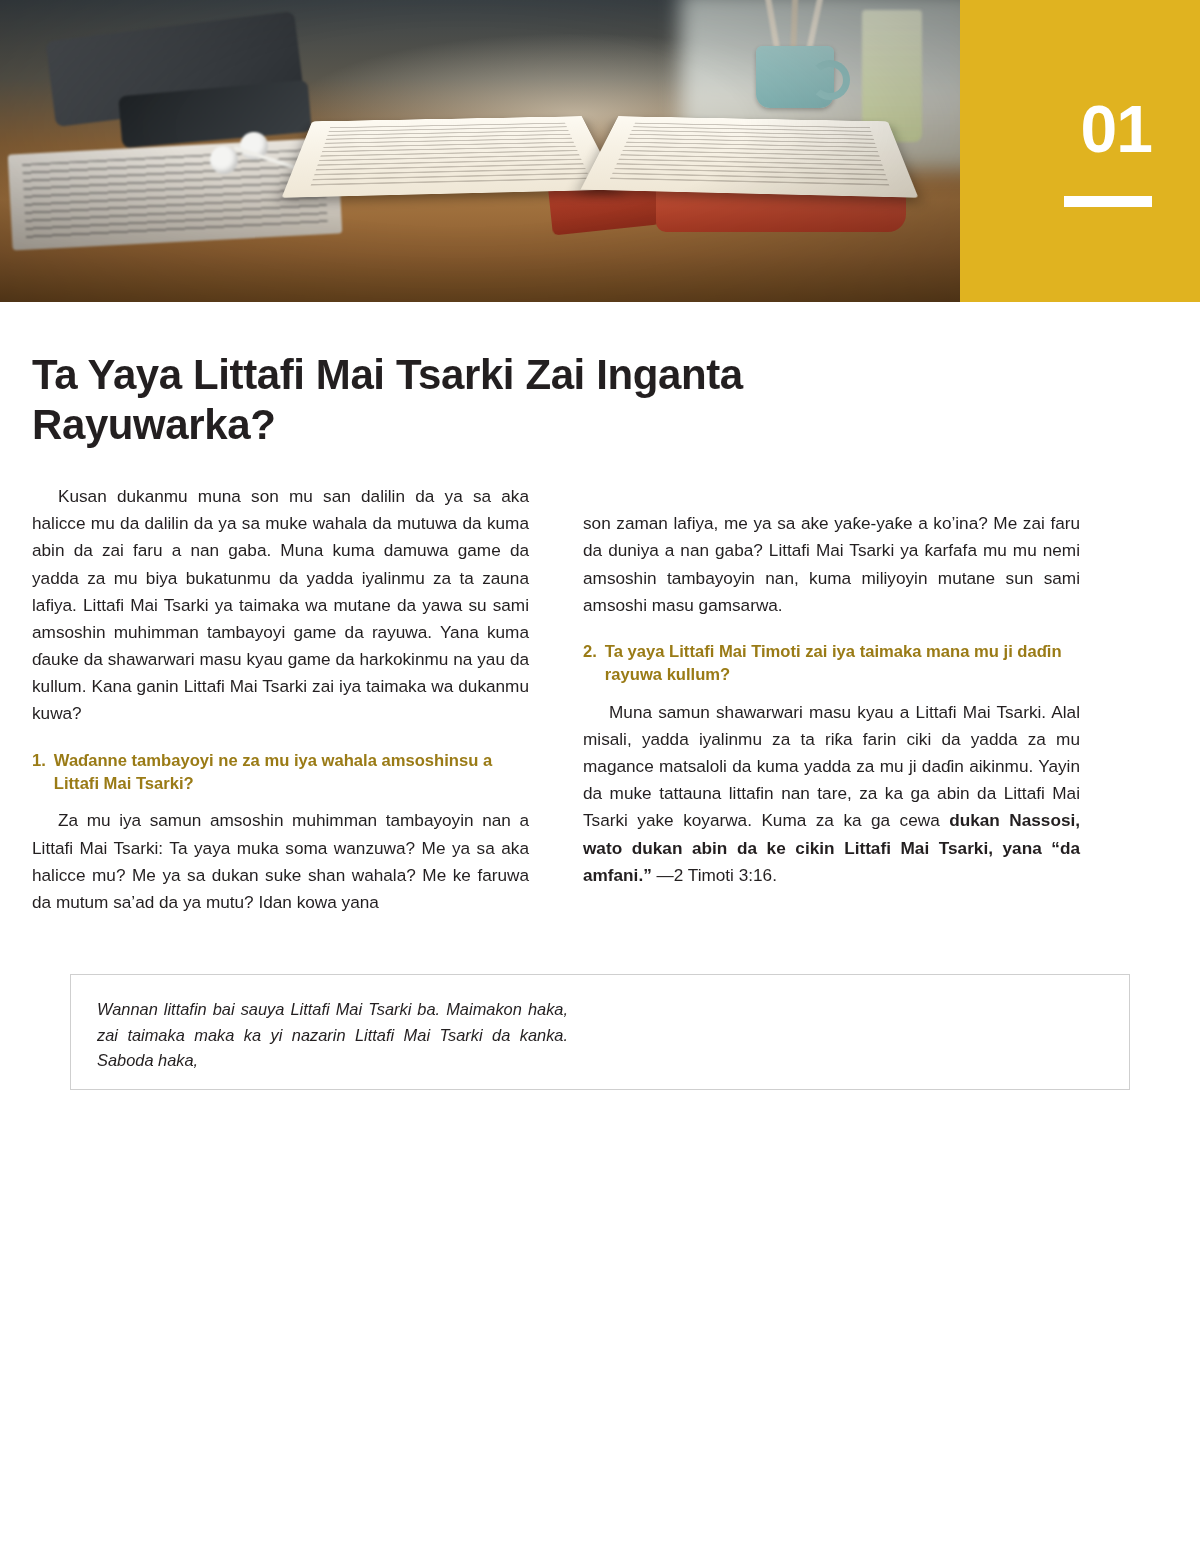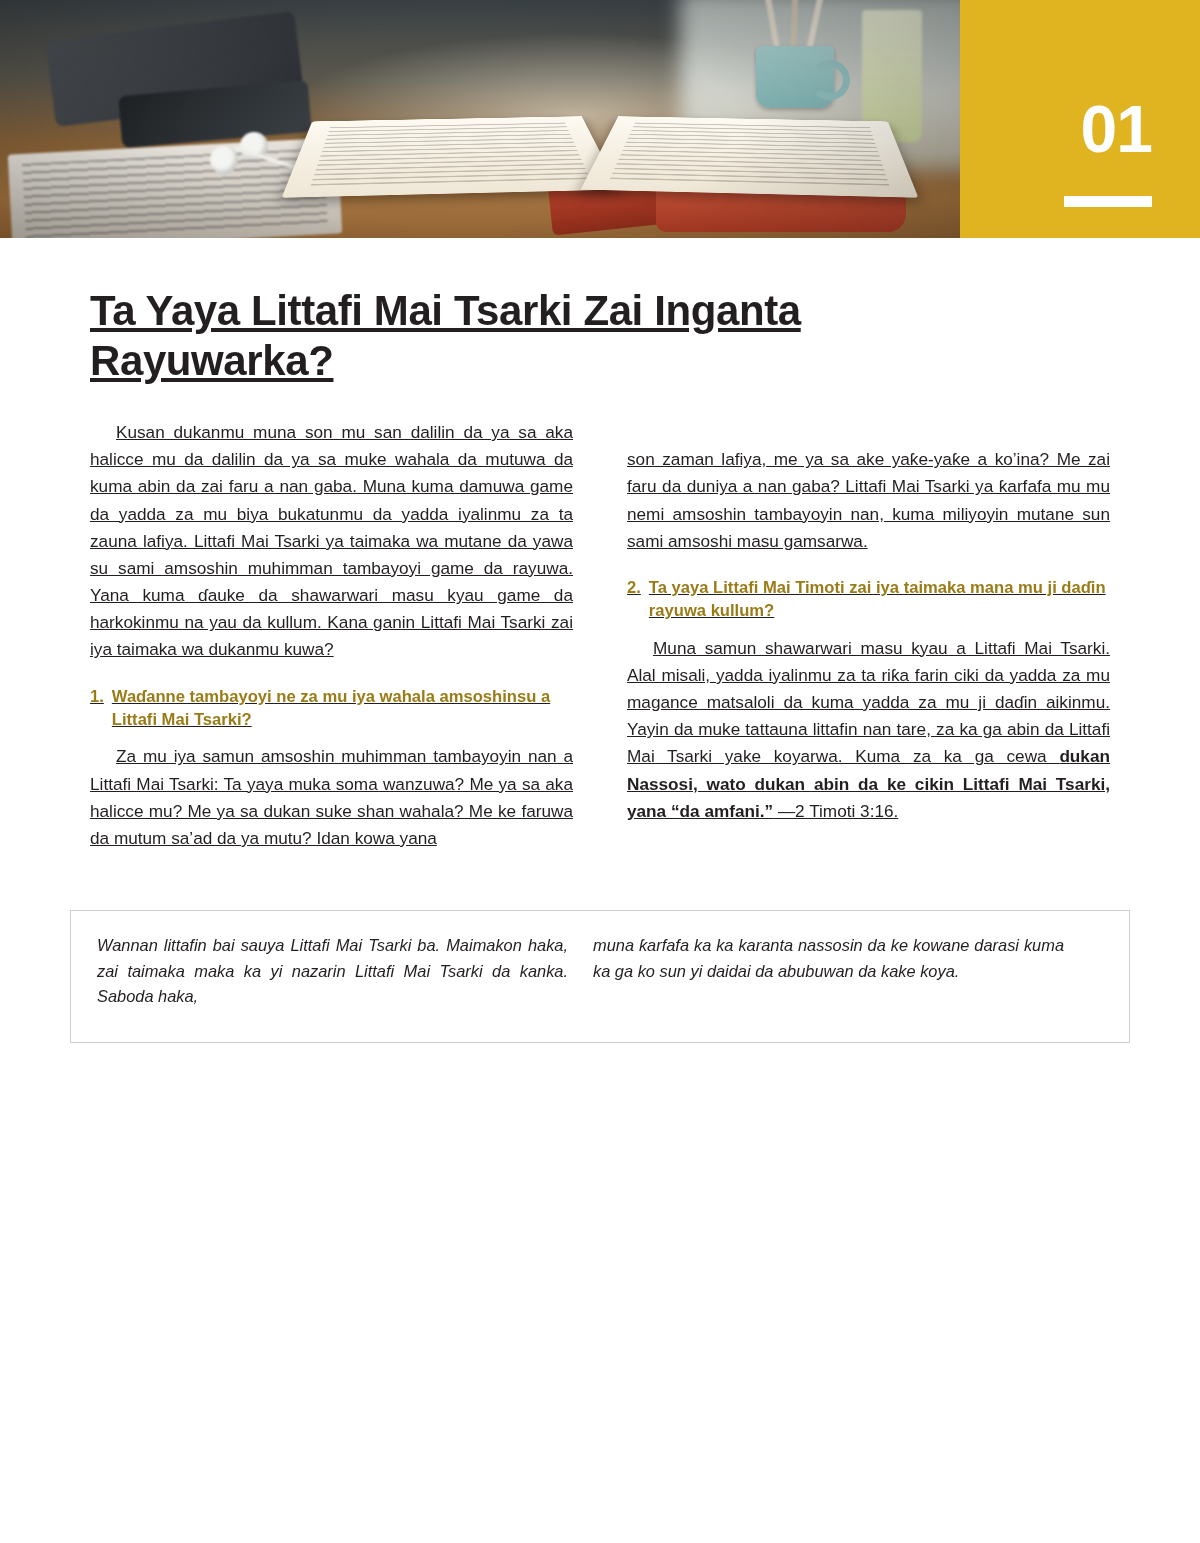--- a/index.html
+++ b/index.html
@@ -13,21 +13,21 @@
     font-family: "Liberation Sans", sans-serif;
     color: #231f20;
     position: relative;
     overflow: hidden;
   }
 
   
   .hero {
     position: relative;
     width: 1200px;
-    height: 238px;
+    height: 302px;
     overflow: hidden;
   }
   .hero-photo {
     position: absolute;
     left: 0;
     top: 0;
     width: 960px;
     height: 302px;
     overflow: hidden;
     background: #6b4a32;
@@ -221,22 +221,21 @@
     position: absolute;
     right: 48px;
     top: 196px;
     width: 88px;
     height: 11px;
     background: #ffffff;
   }
 
   
   .content {
-    padding: 0 90px;
-    text-decoration: underline;
+    padding: 0 32px;
   }
   h1.title {
     margin: 48px 0 0 0;
     font-size: 42px;
     line-height: 1.18;
     font-weight: bold;
     letter-spacing: -0.4px;
     color: #231f20;
     max-width: 760px;
   }
@@ -271,23 +270,23 @@
   }
   .qhead .qnum { flex: 0 0 auto; }
   .qhead .qtext { flex: 1 1 auto; }
 
   .inline-bold { font-weight: bold; }
 
   
   .notebox {
     margin: 58px 70px 0 70px;
     border: 1px solid #cfcfcf;
-    padding: 22px 26px 32px 26px;
+    padding: 22px 26px 15px 26px;
     display: flex;
-    gap: 25px;
+    gap: 54px;
   }
   .notebox .ncol {
     width: 471px;
     font-style: italic;
     font-size: 16.4px;
     line-height: 1.56;
     text-align: justify;
     color: #231f20;
   }
 </style>
@@ -361,14 +360,13 @@
         <span class="qtext">Ta yaya Littafi Mai Timoti zai iya taimaka mana mu ji daɗin rayuwa kullum?</span>
       </div>
 
       <p class="body"><span>Muna samun shawarwari masu kyau a Littafi Mai Tsarki. Alal misali, yadda iyalinmu za ta riƙa farin ciki da yadda za mu magance matsaloli da kuma yadda za mu ji daɗin aikinmu. Yayin da muke tattauna littafin nan tare, za ka ga abin da Littafi Mai Tsarki yake koyarwa. Kuma za ka ga cewa </span><span class="inline-bold">dukan Nassosi, wato dukan abin da ke cikin Littafi Mai Tsarki, yana “da amfani.”</span><span> —2 Timoti 3:16.</span></p>
     </div>
   </div>
 </div>
 
 <div class="notebox">
   <div class="ncol">Wannan littafin bai sauya Littafi Mai Tsarki ba. Maimakon haka, zai taimaka maka ka yi nazarin Littafi Mai Tsarki da kanka. Saboda haka,</div>
-  <div class="ncol">muna ƙarfafa ka ka karanta nassosin da ke kowane darasi kuma ka ga ko sun yi daidai da abubuwan da kake koya.</div>
 </div>
 
 </body></html>

